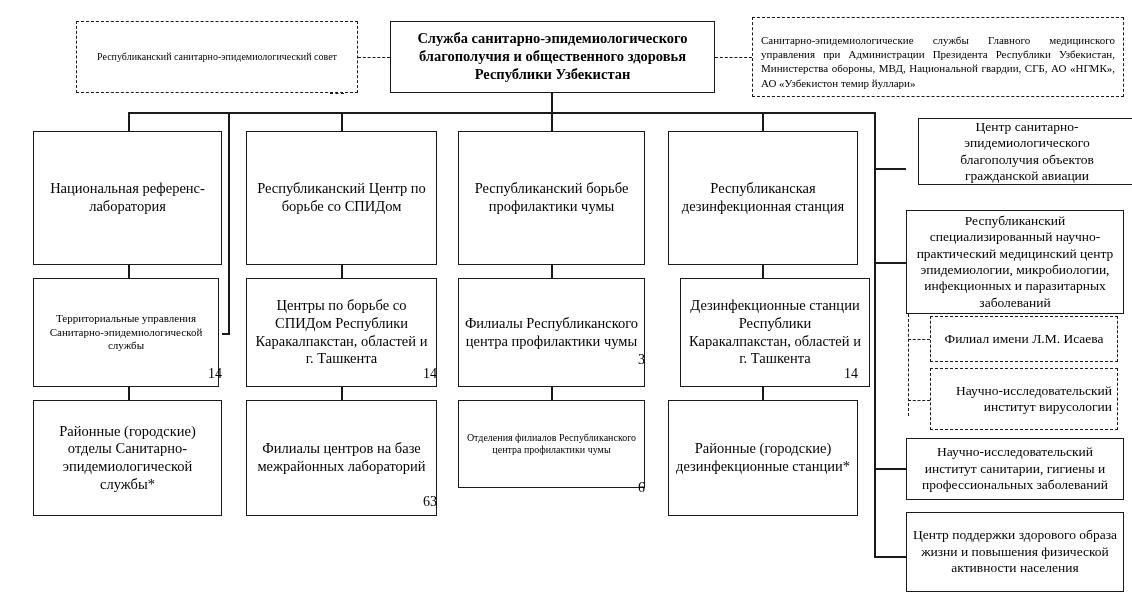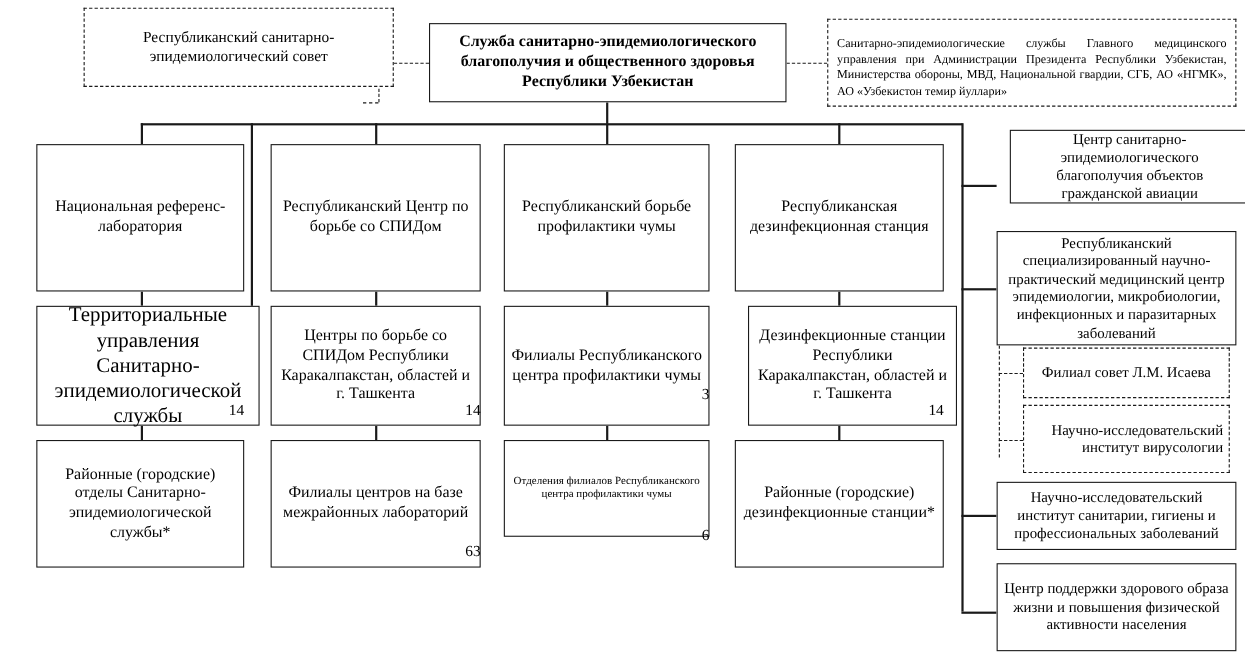--- a/index.html
+++ b/index.html
@@ -50,21 +50,21 @@
   .ln.v{width:1.6px;}
   .dln{position:absolute;z-index:1;}
   .dln.h{height:0;border-top:1.6px dashed #1a1a1a;}
   .dln.v{width:0;border-left:1.6px dashed #1a1a1a;}
 </style>
 </head>
 <body>
 
 <div id="canvas">
 
-  <div class="box dashed" style="left:76px; top:7px; width:282px; height:72px; font-size:14px;">
+  <div class="box dashed" style="left:76px; top:21px; width:282px; height:72px; font-size:10px;">
     <span class="txt">Республиканский санитарно-эпидемиологический совет</span>
   </div>
 
   <div class="box bold" style="left:390px; top:21px; width:325px; height:72px; font-size:14.5px;align-items:center;">
     <span class="txt">Служба санитарно-эпидемиологического благополучия и общественного здоровья Республики Узбекистан</span>
   </div>
 
   <div class="box dashed justified top-align" style="left:752px; top:17px; width:372px; height:80px; font-size:11px; padding:6px 8px;">
     <span class="txt">Санитарно-эпидемиологические службы Главного медицинского управления при Администрации Президента Республики Узбекистан, Министерства обороны, МВД, Национальной гвардии, СГБ, АО «НГМК», АО «Узбекистон темир йуллари»</span>
   </div>
@@ -78,21 +78,21 @@
 
   <div class="ln v" style="left:551px; top:93px; height:19px;"></div>
 
   <div class="ln h" style="left:128px; top:112px; width:747px;"></div>
 
   <div class="ln v" style="left:128px; top:112px; height:19px;"></div>
   <div class="box" style="left:33px; top:131px; width:189px; height:134px; font-size:14.5px;">
     <span class="txt">Национальная референс-лаборатория</span>
   </div>
   <div class="ln v" style="left:128px; top:265px; height:13px;"></div>
-  <div class="box" style="left:33px; top:278px; width:203px; height:109px; font-size:19px;text-align:center;">
+  <div class="box" style="left:33px; top:278px; width:186px; height:109px; font-size:11px;text-align:center;">
     <span class="txt">Территориальные управления Санитарно-эпидемиологической службы</span>
   </div>
   <div class="count" style="left:33px; top:366px; width:189px;">14</div>
   <div class="ln v" style="left:128px; top:387px; height:13px;"></div>
   <div class="box" style="left:33px; top:400px; width:189px; height:116px; font-size:14.5px;">
     <span class="txt">Районные (городские) отделы Санитарно-эпидемиологической службы*</span>
   </div>
 
   <div class="ln v" style="left:228px; top:112px; height:222px;"></div>
   <div class="ln h" style="left:222px; top:333px; width:8px;"></div>
@@ -149,21 +149,21 @@
   </div>
 
   <div class="ln h" style="left:874px; top:262px; width:32px;"></div>
   <div class="box" style="left:906px; top:210px; width:218px; height:104px; font-size:13.5px;font-family:Liberation Serif, serif;">
     <span class="txt">Республиканский специализированный научно-практический медицинский центр эпидемиологии, микробиологии, инфекционных и паразитарных заболеваний</span>
   </div>
 
   <div class="dln v" style="left:908px; top:314px; height:102px;"></div>
   <div class="dln h" style="left:908px; top:339px; width:22px;"></div>
   <div class="box dashed" style="left:930px; top:316px; width:188px; height:46px; font-size:13.5px;">
-    <span class="txt">Филиал совет Л.М. Исаева</span>
+    <span class="txt">Филиал имени Л.М. Исаева</span>
   </div>
   <div class="dln h" style="left:908px; top:400px; width:22px;"></div>
   <div class="box dashed" style="left:930px; top:368px; width:188px; height:62px; font-size:13.5px;text-align:right;">
     <span class="txt">Научно-исследовательский институт вирусологии</span>
   </div>
 
   <div class="ln h" style="left:874px; top:468px; width:32px;"></div>
   <div class="box" style="left:906px; top:438px; width:218px; height:62px; font-size:13.5px;">
     <span class="txt">Научно-исследовательский институт санитарии, гигиены и профессиональных заболеваний</span>
   </div>

